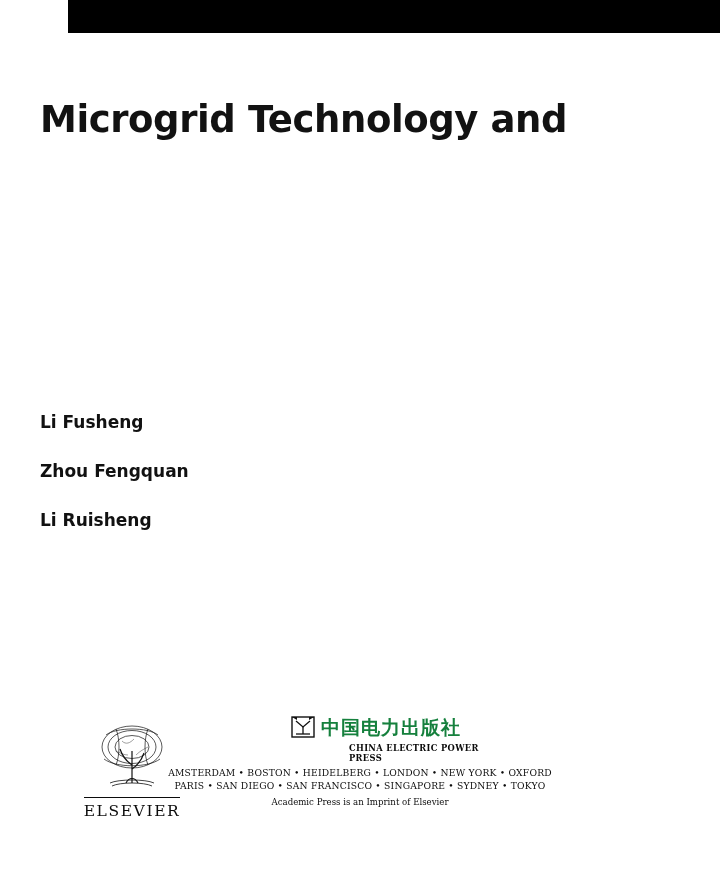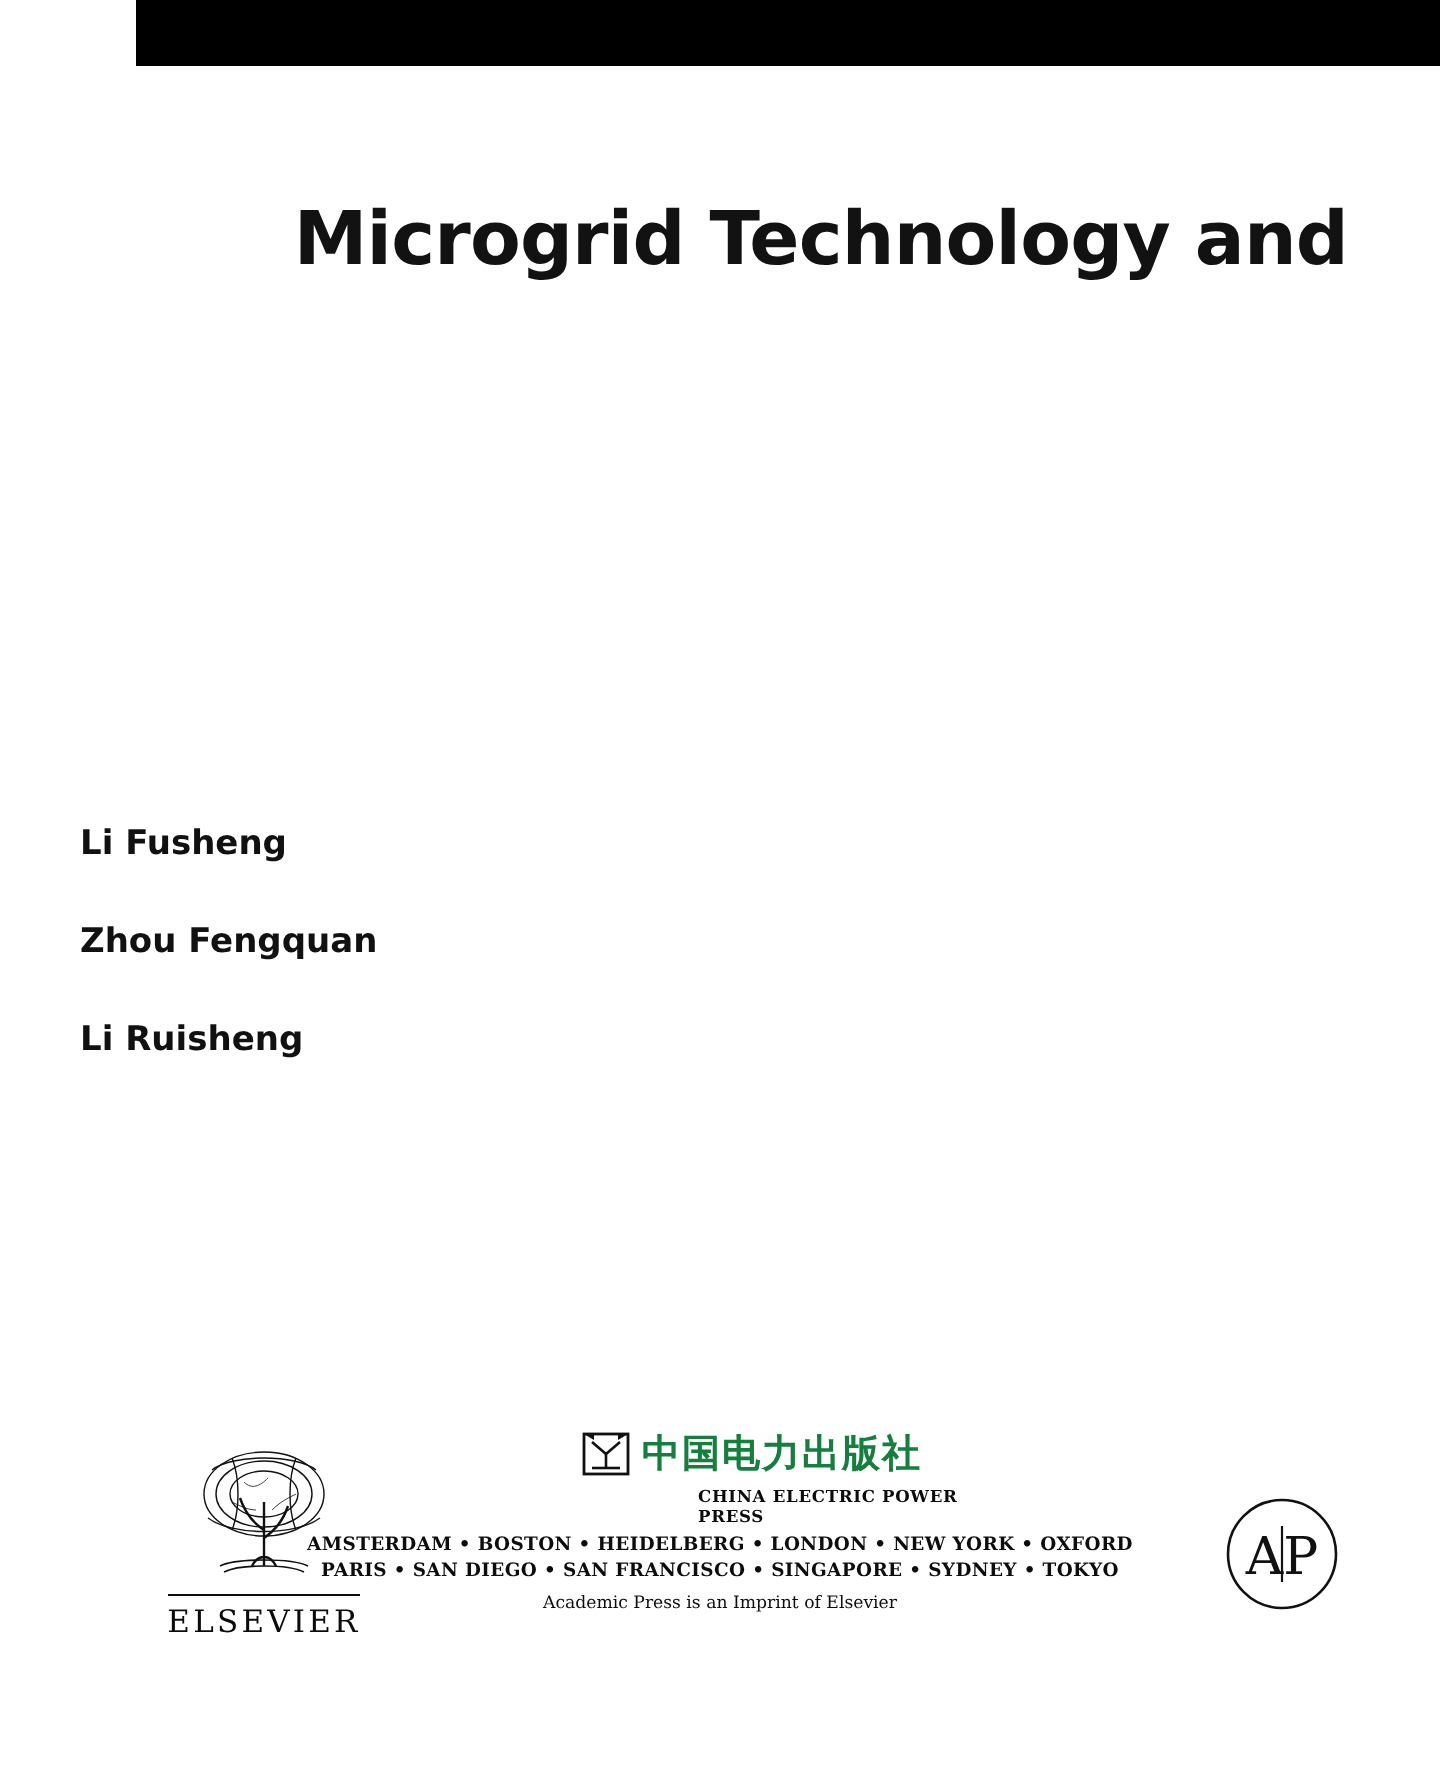--- a/index.html
+++ b/index.html
@@ -34,21 +34,21 @@
     height: 33px;
     background: #ffffff;
   }
 
   
   .title-block {
     position: absolute;
     left: 40px;
     top: 96px;
     width: 634px;
-    text-align: right;
+    text-align: left;
   }
   .title-line {
     font-family: "DejaVu Sans", sans-serif;
     font-weight: bold;
     font-size: 37px;
     line-height: 48px;
     letter-spacing: -0.4px;
     color: #121212;
     white-space: nowrap;
   }
@@ -150,21 +150,20 @@
   }
   .ap svg { display: block; }
 
   
   .cities {
     position: absolute;
     left: 0;
     top: 766px;
     width: 720px;
     text-align: center;
-    font-weight: bold;
   }
   .cities-line {
     font-family: "DejaVu Serif", serif;
     font-size: 9.2px;
     letter-spacing: 0.2px;
     color: #0d0d0d;
     line-height: 13px;
     white-space: nowrap;
   }
   .imprint {
@@ -236,27 +235,20 @@
           <path d="M13 13 L13 20" stroke="#111" stroke-width="1.3"></path>
           <path d="M6 20 L20 20" stroke="#111" stroke-width="1.3"></path>
           <path d="M2 3 L7 3 L7 6" fill="#111"></path>
           <path d="M24 3 L19 3 L19 6" fill="#111"></path>
         </svg>
         <span class="cepp-cn">中国电力出版社</span>
       </div>
       <div class="cepp-en">CHINA ELECTRIC POWER PRESS</div>
     </div>
 
-    <div class="ap">
-      <svg viewBox="0 0 58 58" width="58" height="58">
-        <circle cx="29" cy="29" r="27" fill="none" stroke="#111" stroke-width="1.3"></circle>
-        <text x="29" y="39" text-anchor="middle" font-family="DejaVu Serif, serif" font-size="26" fill="#111">AP</text>
-        <path d="M29 15 L29 43" stroke="#111" stroke-width="1.1"></path>
-      </svg>
-    </div>
 
   </div>
 
   <div class="cities">
     <div class="cities-line">AMSTERDAM • BOSTON • HEIDELBERG • LONDON • NEW YORK • OXFORD</div>
     <div class="cities-line">PARIS • SAN DIEGO • SAN FRANCISCO • SINGAPORE • SYDNEY • TOKYO</div>
   </div>
 
   <div class="imprint">Academic Press is an Imprint of Elsevier</div>
 

